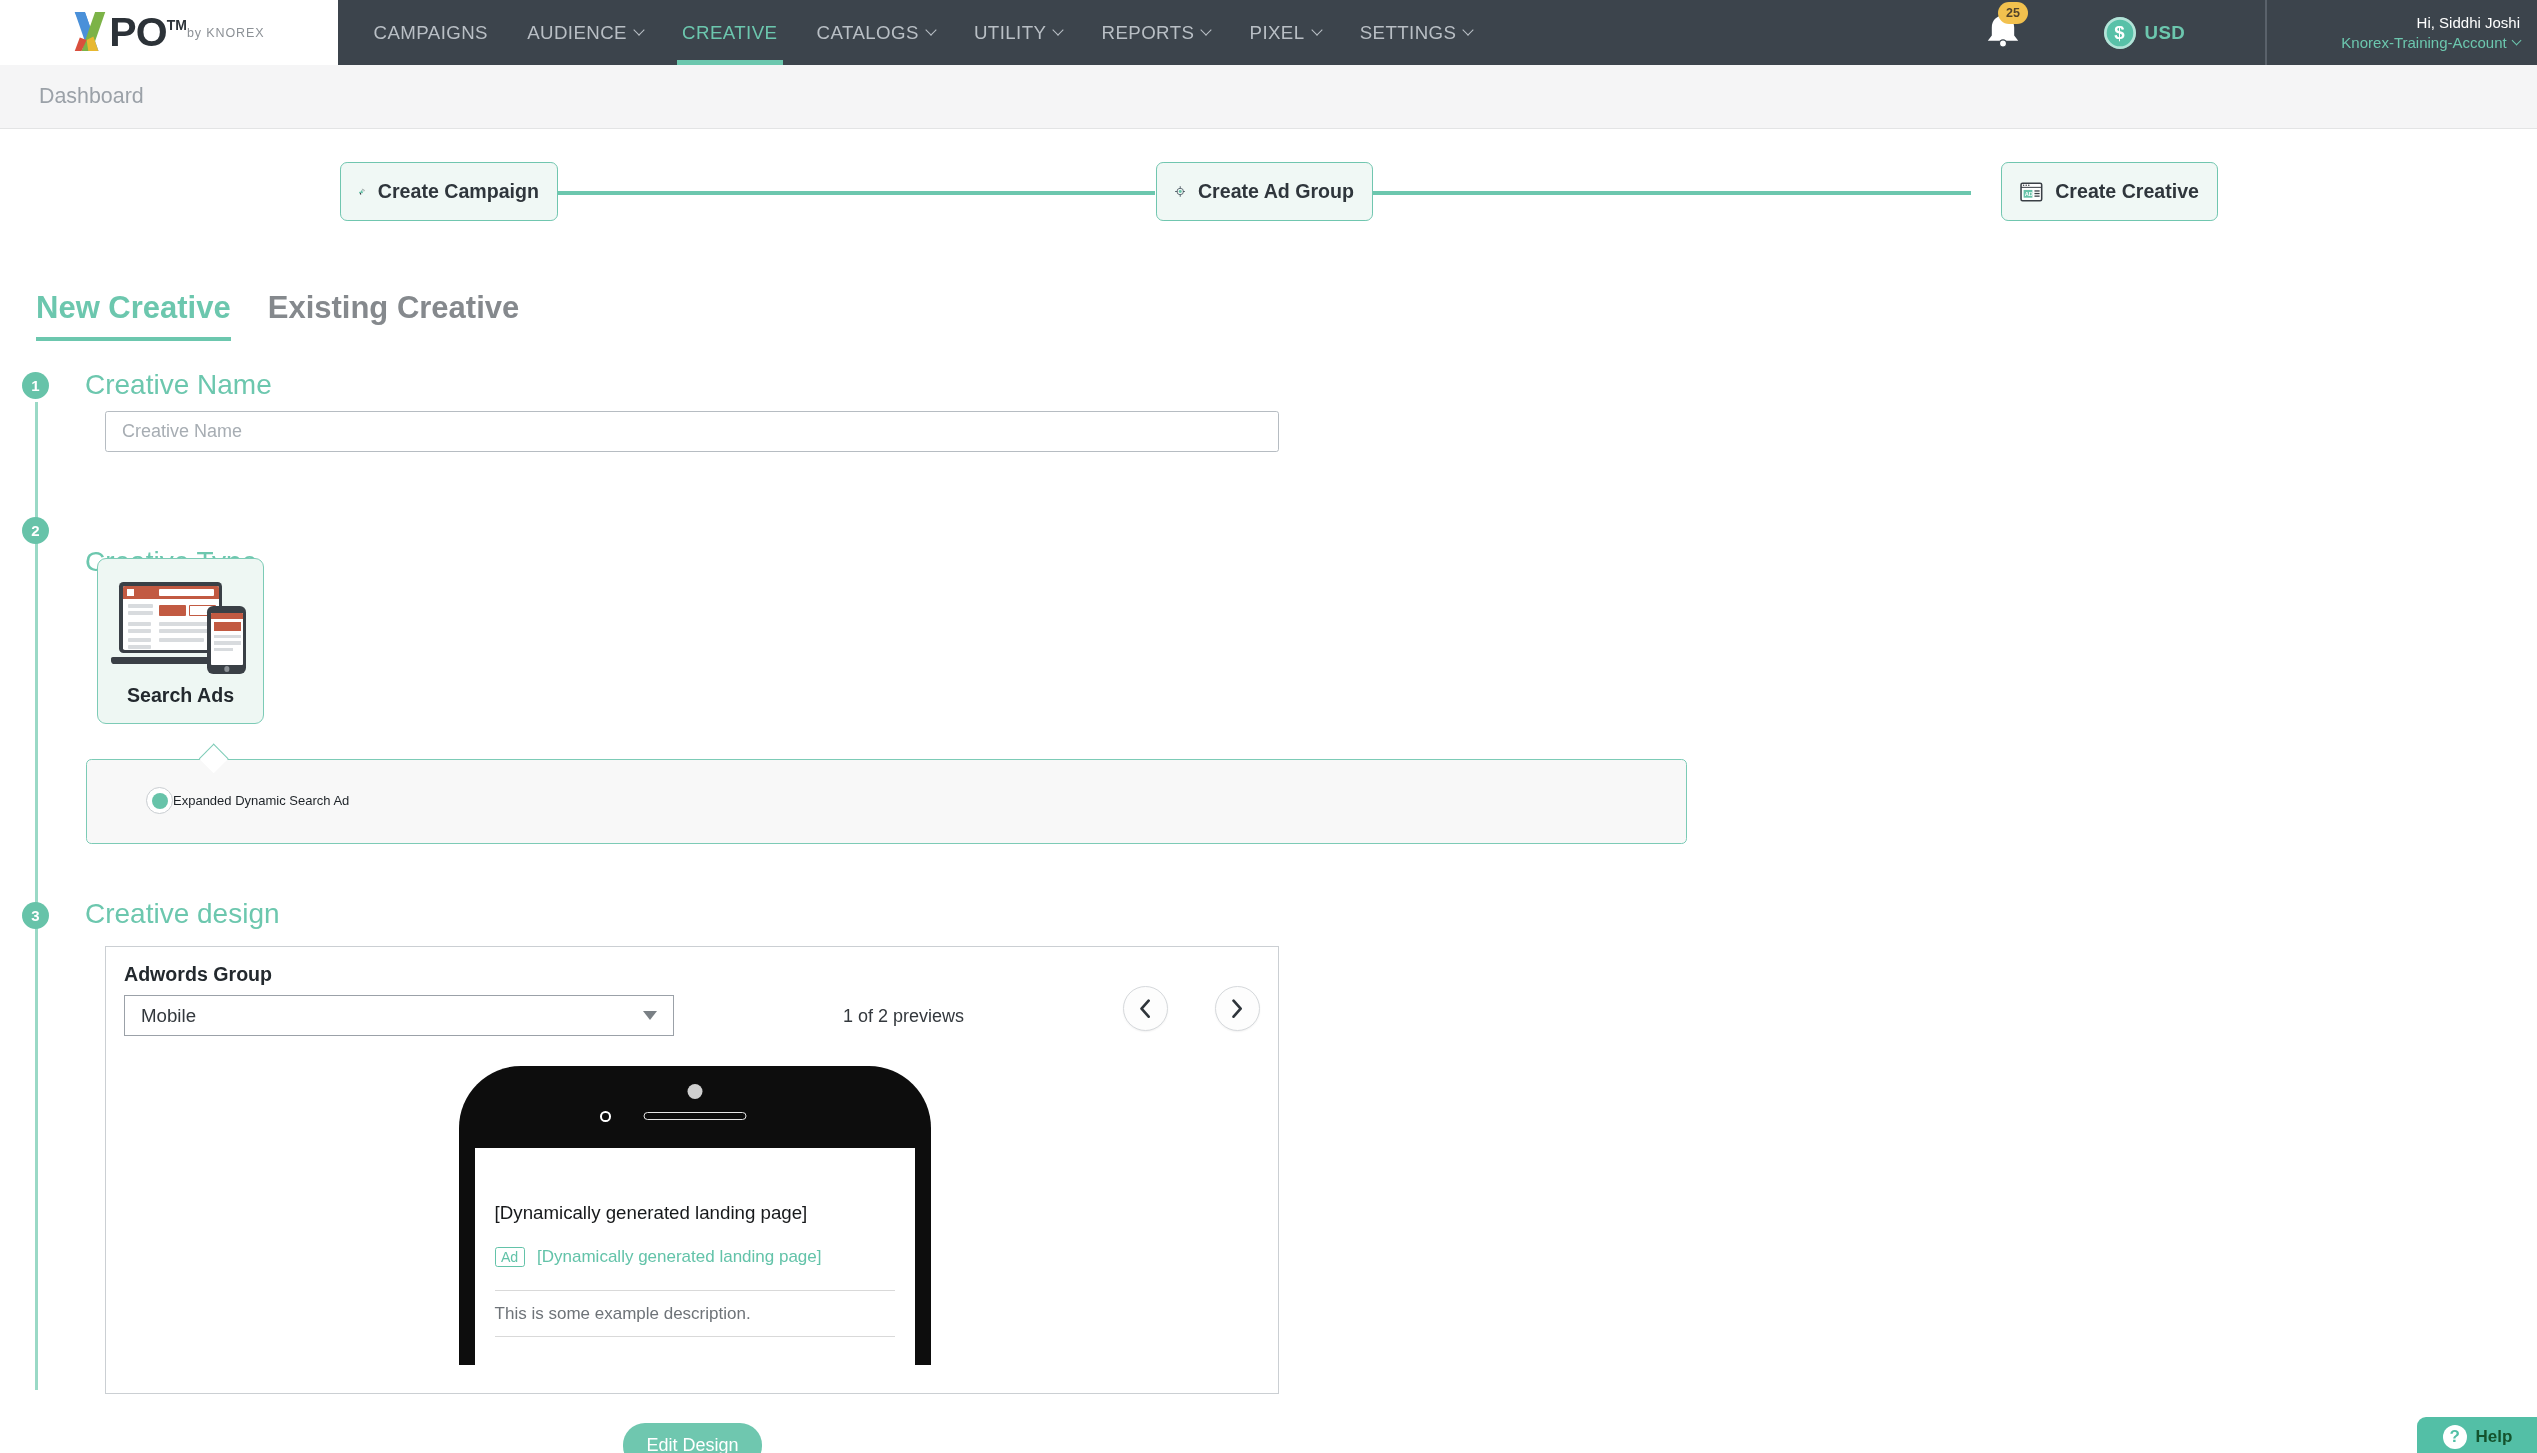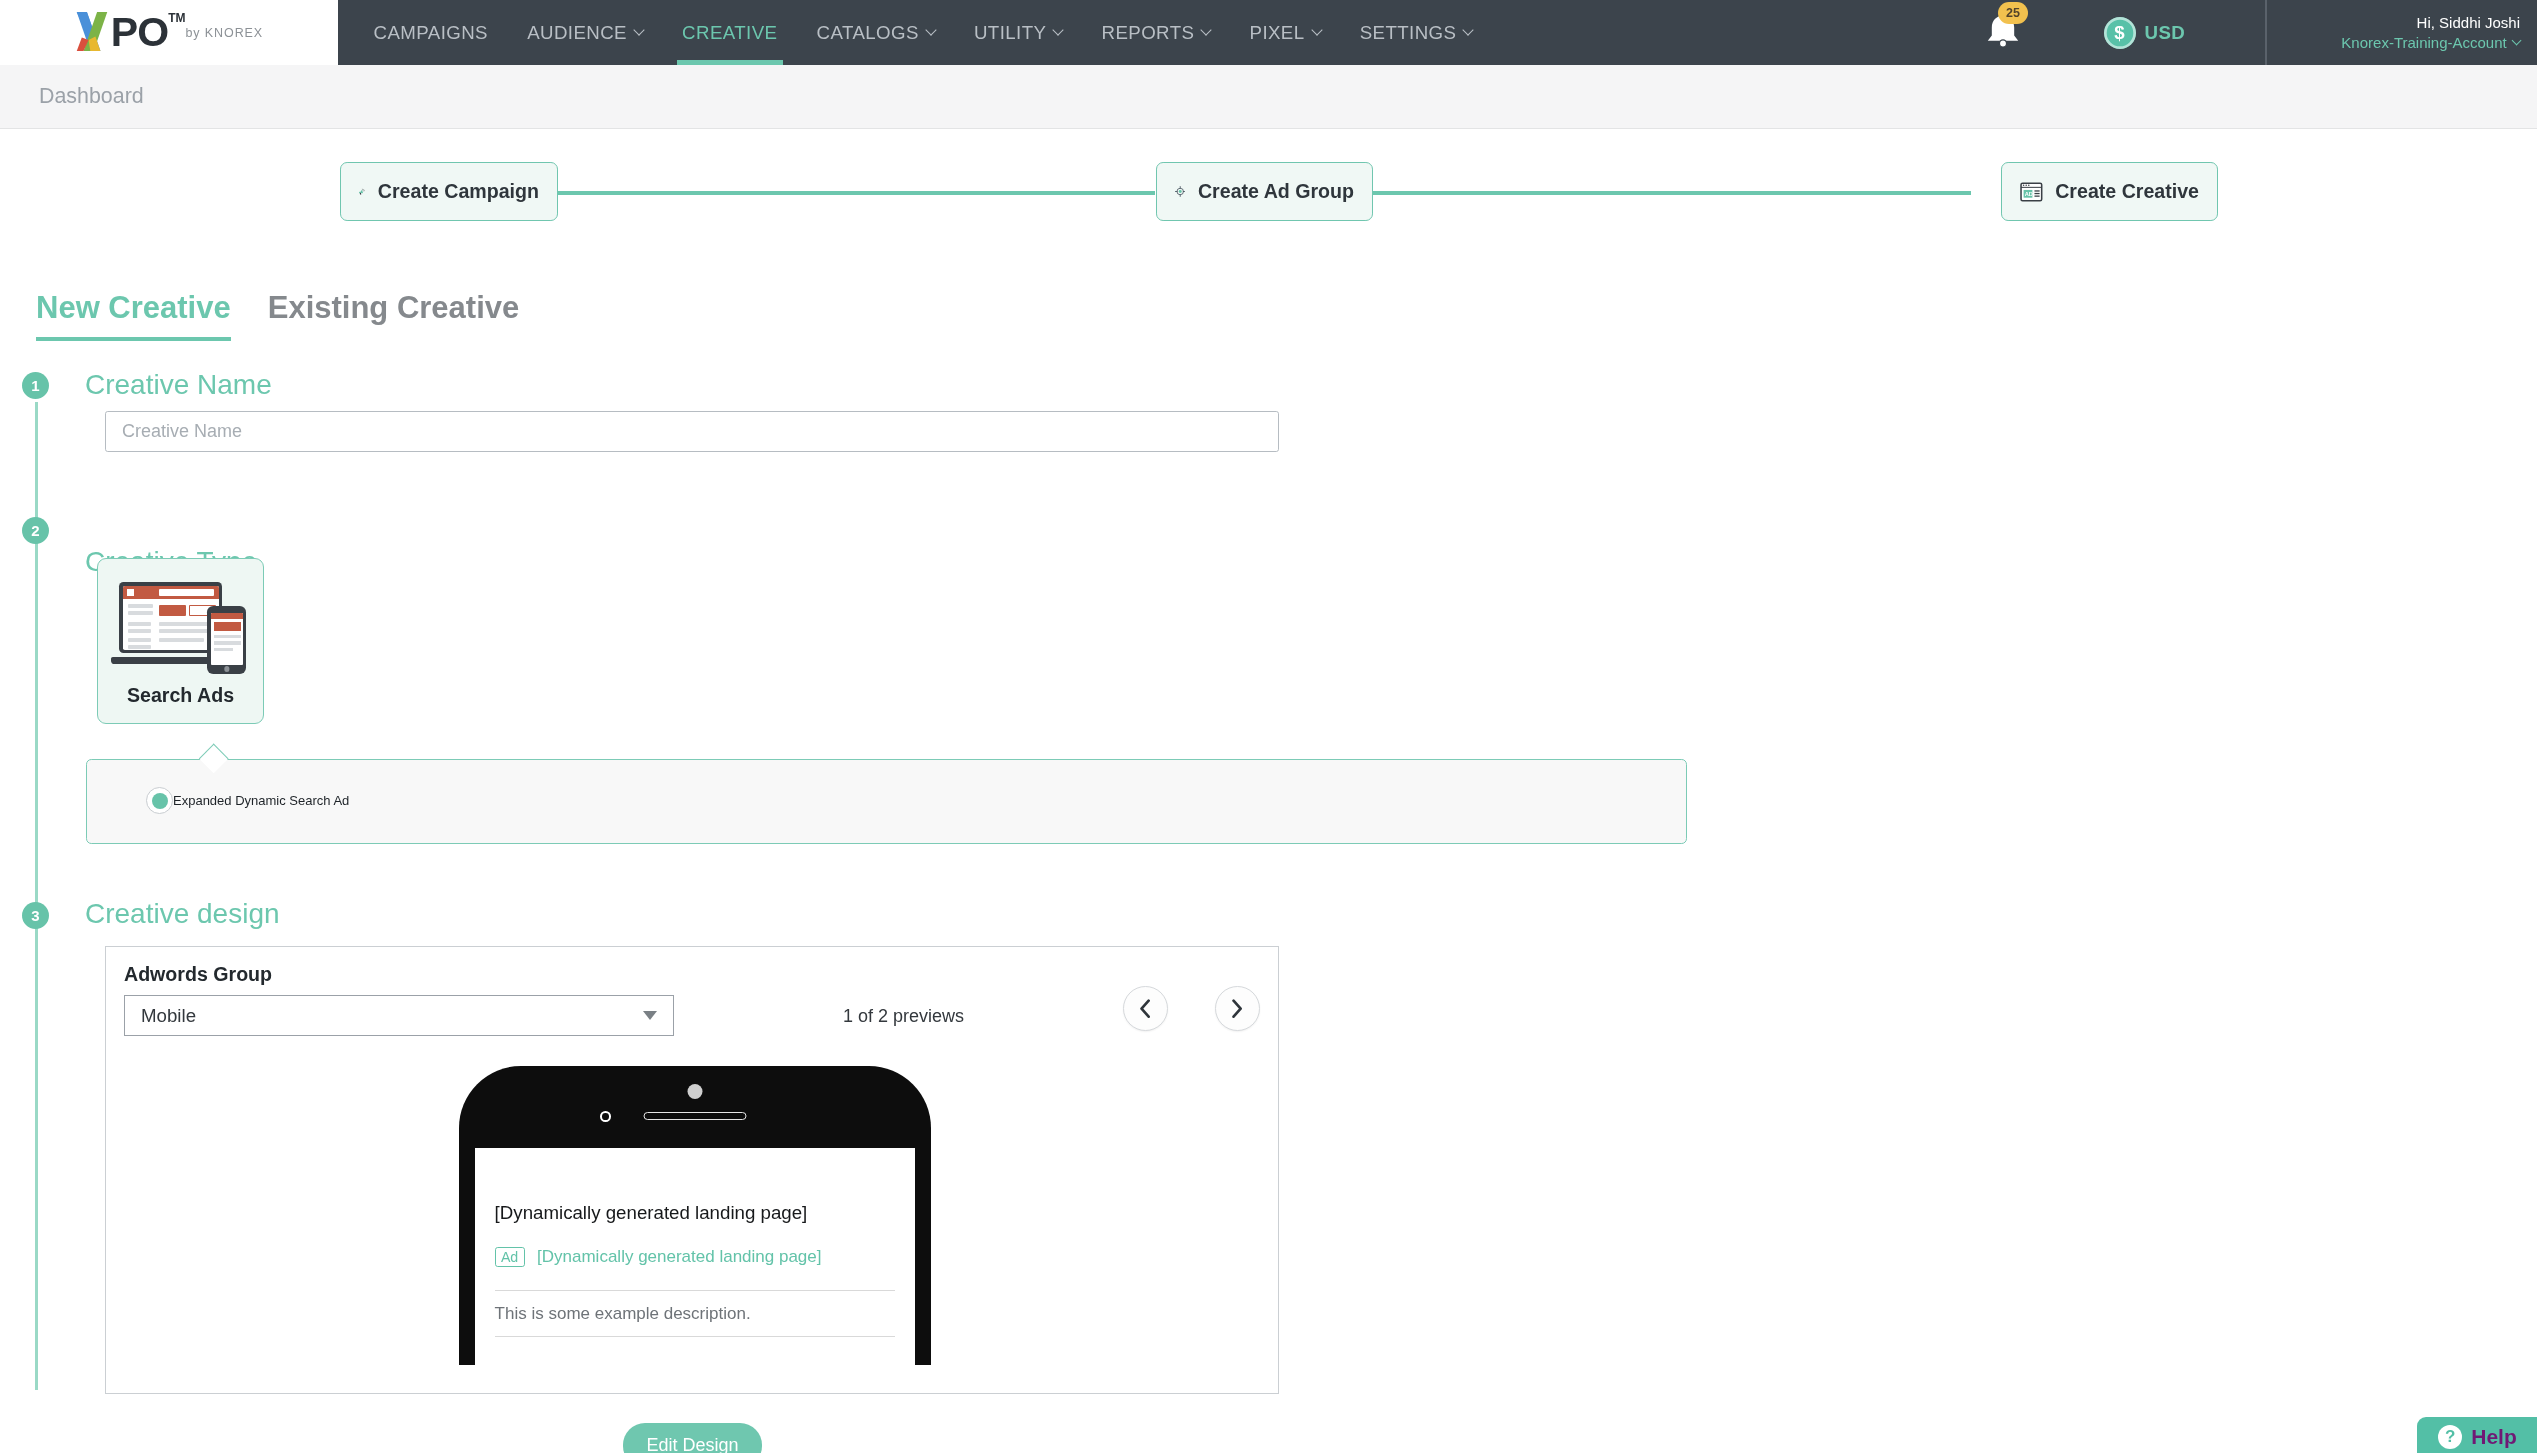--- a/index.html
+++ b/index.html
@@ -6,21 +6,21 @@
   html,body { width:2538px; height:1453px; }
   body { font-family:"Liberation Sans", sans-serif; background:#ffffff; overflow:hidden; }
   #app { position:relative; width:2538px; height:1453px; background:#ffffff; overflow:hidden; }
 
   
   .navbar { position:absolute; left:0; top:0; width:2538px; height:65px; background:#3C444C; display:flex; align-items:stretch; }
   .logo-block { width:338px; background:#ffffff; display:flex; flex-direction:row; align-items:center; justify-content:center; cursor:pointer; }
   .logo-row { display:flex; align-items:flex-start; line-height:1; }
   .logo-x { width:34px; height:39px; margin-right:1.8px; }
   .logo-po { font-size:41px; font-weight:bold; color:#2C3238; letter-spacing:-0.9px; }
-  .logo-tm { font-size:12px; color:#2C3238; font-weight:bold; margin-top:0; }
+  .logo-tm { font-size:14px; color:#2C3238; font-weight:bold; margin-top:6px; }
   .logo-byline { font-size:12.5px; color:#8C9196; letter-spacing:0.9px; margin-top:0.9px; }
   .nav-items { display:flex; align-items:stretch; margin-left:16px; }
   .nav-item { position:relative; display:flex; align-items:center; padding:0 19.6px; color:#B9BFC5; font-size:18.7px; letter-spacing:0.4px; cursor:pointer; }
   .nav-item.active { color:#6CC7AE; }
   .nav-item.active::after { content:""; position:absolute; left:14.2px; right:14.2px; bottom:0; height:5.3px; background:#6CC7AE; }
   .nav-caret { width:8px; height:8px; border-right:1.8px solid #B9BFC5; border-bottom:1.8px solid #B9BFC5; transform:rotate(45deg); margin-left:8px; margin-top:-4.5px; }
   .nav-right { margin-left:auto; display:flex; align-items:center;gap:48px; }
   .bell-wrap { position:relative; margin-right:36px; cursor:pointer; }
   .bell-badge { position:absolute; top:-10.7px; left:12.5px; min-width:30px; height:22px; background:#F2C14E; border-radius:11.6px; color:#53432A; font-size:12.5px; font-weight:bold; display:flex; align-items:center; justify-content:center; padding:0 5.3px; }
   .currency { display:flex; align-items:center; margin-right:32px; cursor:pointer; }
@@ -107,21 +107,21 @@
   .screen-divider { height:0.9px; background:#D9D9D9; margin-top:23px; }
   .serp-desc { font-size:17px; color:#6E7378; margin-top:12.5px; }
   .screen-divider2 { height:0.9px; background:#D9D9D9; margin-top:12.5px; }
   .bottom-bar { height:25px; background:#B5B5B5; }
 
   .edit-btn { position:absolute; left:623px; top:1423px; width:139px; height:45px; border-radius:22px; background:#6FC7AF; color:#ffffff; font-size:18px; display:flex; align-items:center; justify-content:center; cursor:pointer; border:none; font-family:"Liberation Sans", sans-serif; }
 
   
   .help-btn { position:absolute; right:0; top:1417px; width:121px; height:39px; background:#53BFA6; border-radius:9px 0 0 0; display:flex; align-items:center; justify-content:center; cursor:pointer; }
   .help-qmark { width:24px; height:24px; border-radius:50%; background:#ffffff; color:#53BFA6; font-size:17px; font-weight:bold; display:flex; align-items:center; justify-content:center; margin-right:9px; }
-  .help-label { color:#701a75; font-size:21px; font-weight:bold; }
+  .help-label { color:#14532d; font-size:17px; font-weight:bold; }
 </style>
 </head>
 <body>
 
 <div id="app">
 
   <div class="navbar">
     <div class="logo-block">
       <div class="logo-row">
         <svg class="logo-x" viewBox="0 0 40 46">

